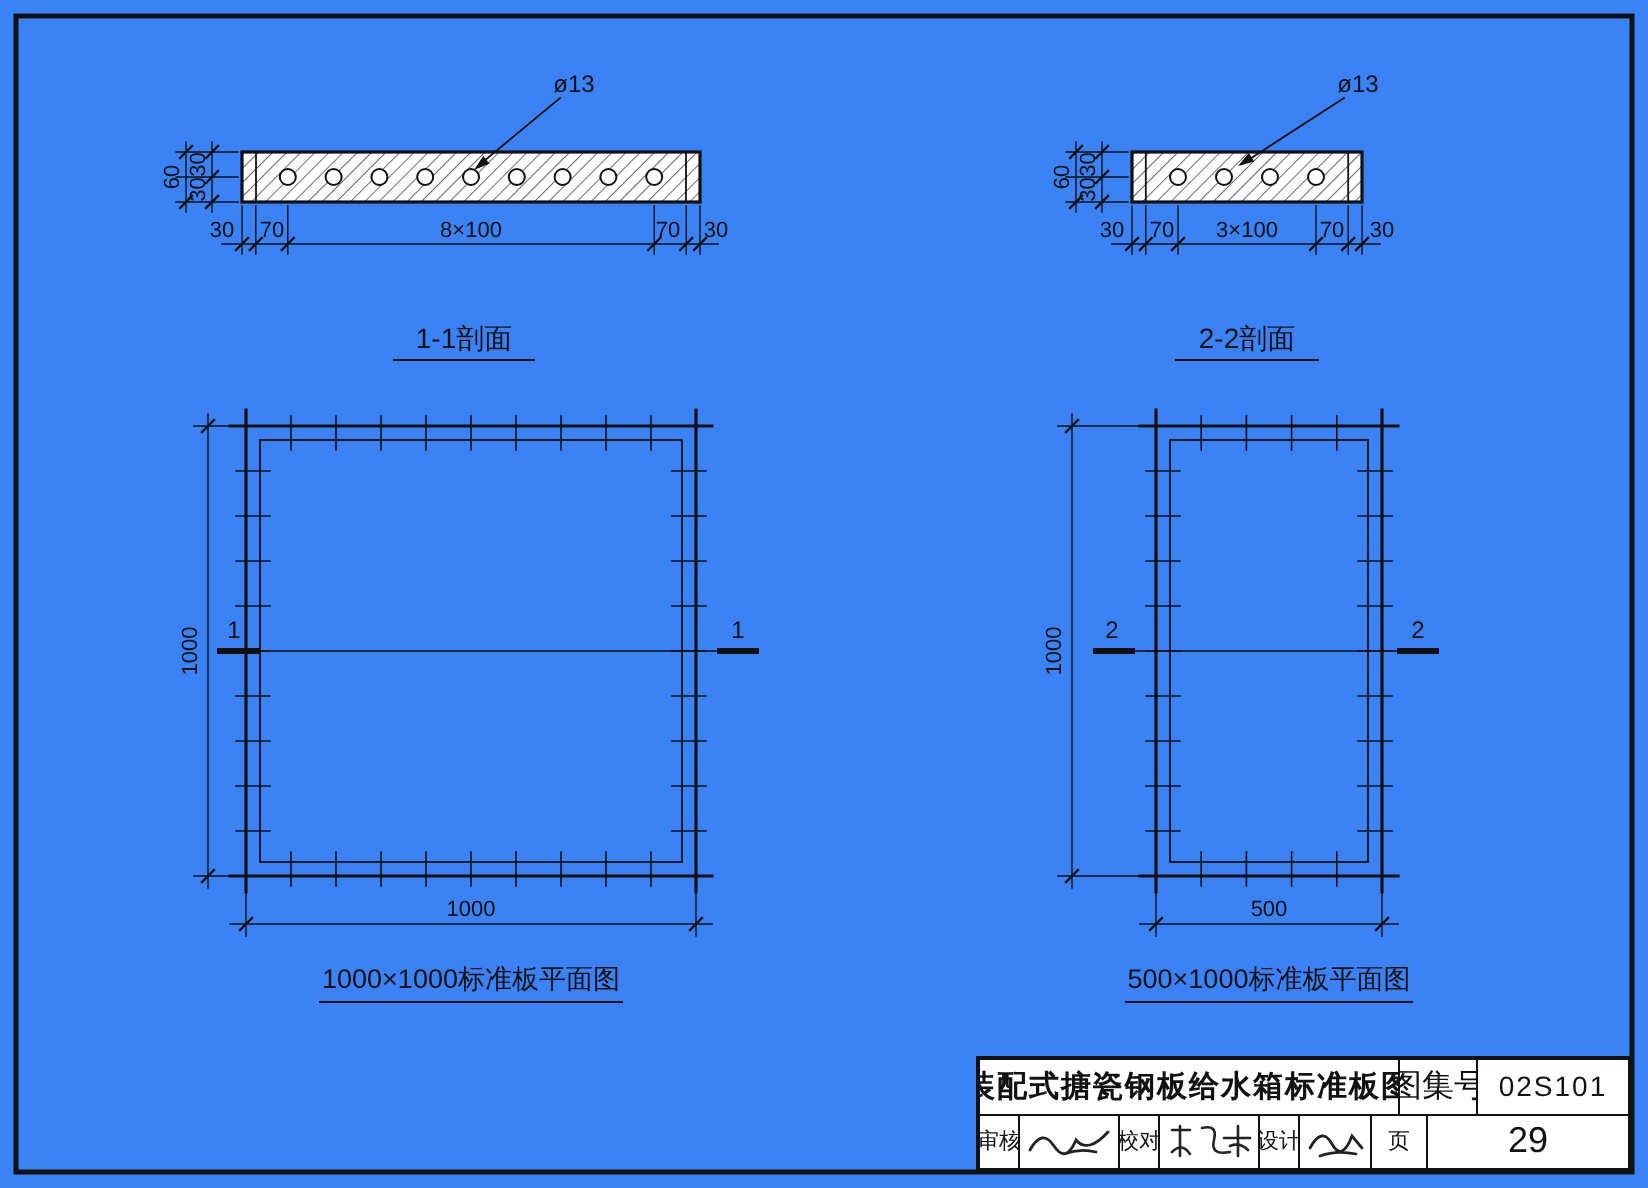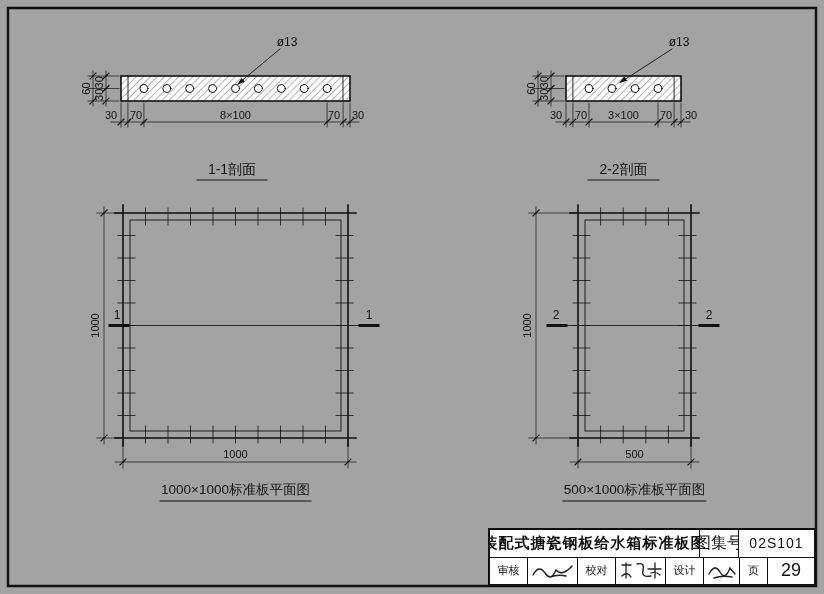--- a/index.html
+++ b/index.html
@@ -1,31 +1,31 @@
 <!DOCTYPE html>
 <html><head>
 <meta charset="utf-8">
 <style>
   html,body{margin:0;padding:0;background:#e8e8e8;}
-  .page{position:relative;width:824px;height:594px;background:#a3a3a3;
+  .page{position:relative;width:824px;height:594px;background:#3b82f6;
         font-family:"Liberation Sans",sans-serif;color:#111;overflow:hidden;}
   svg{position:absolute;left:0;top:0;}
   svg text{font-family:"Liberation Sans","DejaVu Sans",sans-serif;fill:#111;}
   .titleblock{position:absolute;left:488px;top:528px;width:328px;height:58px;
         border:2px solid #111;box-sizing:border-box;display:flex;flex-direction:column;background:#fff;}
   .tb-row{display:flex;flex:1;min-height:0;}
   .tb-row1{border-bottom:1.5px solid #111;}
   .tb-cell{display:flex;align-items:center;justify-content:center;box-sizing:border-box;
         border-right:1.2px solid #111;overflow:hidden;white-space:nowrap;}
   .tb-cell:last-child{border-right:none;}
   .tb-title{width:210px;font-size:15px;font-weight:700;letter-spacing:1px;}
   .tb-atlas-label{width:39px;font-size:16px;}
   .tb-atlas-no{flex:1;font-size:14px;font-weight:400;letter-spacing:1px;}
   .tb-lab{font-size:11px;}
-  .w30{width:38px;} .w50{width:50px;} .w36{width:36px;} .w28{width:28px;} .w74{flex:1;}
+  .w30{width:20px;} .w50{width:50px;} .w36{width:36px;} .w28{width:28px;} .w74{flex:1;}
   .tb-page-no{font-size:18px;}
   .sig svg{position:static;}
 </style>
 </head>
 <body>
 
 <div class="page">
 
 <svg width="824" height="594" viewBox="0 0 824 594">
   <defs>

